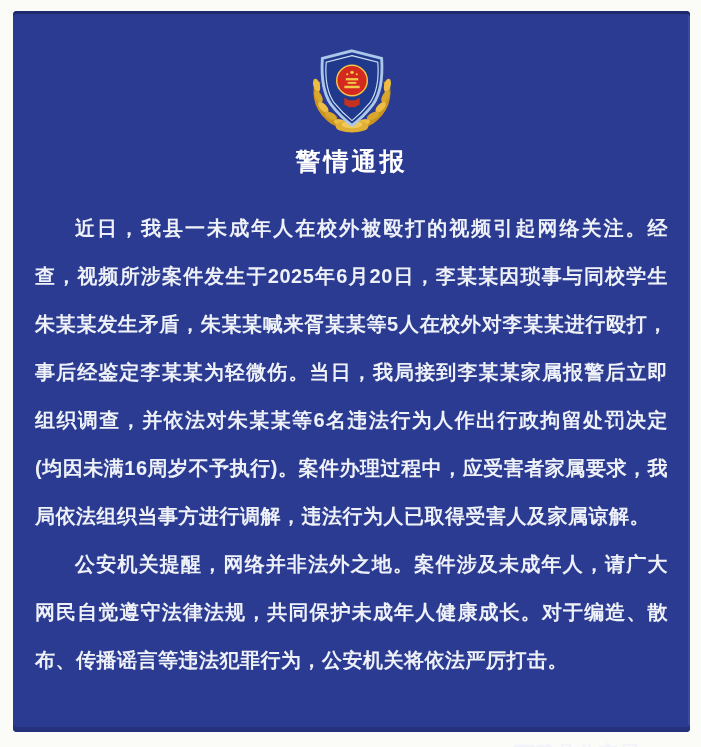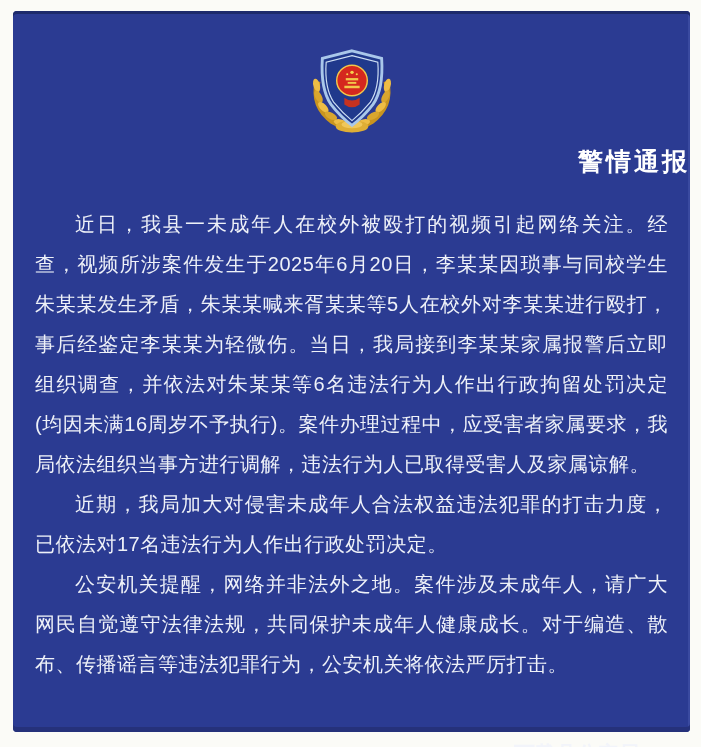--- a/index.html
+++ b/index.html
@@ -18,33 +18,33 @@
     border-radius:4px;
     box-shadow:inset 0 3px 0 #1d2a6b, inset 0 -5px 0 #25317a, inset -2px 0 0 #3a4aa0;
     box-sizing:border-box;
   }
   .emblem-wrap{
     display:flex;
     justify-content:center;
     padding-top:36px;
   }
   .title{
-    text-align:right;
+    text-align:center;
     color:#ffffff;
     font-size:25px;
     font-weight:700;
     letter-spacing:3px;
     margin:10px 0 0 0;
   }
   .bodytext{
     padding:26px 22px 0 22px;
     color:#eef1f8;
     font-size:20px;
-    line-height:40px;
-    font-weight:400;
+    line-height:48px;
+    font-weight:700;
     letter-spacing:0.5px;
     text-align:justify;
   }
   .bodytext p{
     margin:0;
     text-indent:2em;
   }
   .signature-block{
     margin-top:52px;
     padding-right:34px;
@@ -95,21 +95,20 @@
       <rect x="42" y="40.5" width="16" height="2.6" fill="#f2c74a"></rect>
 
       <path d="M42,53 Q50,59 58,53 L58,60 Q50,66 42,60 Z" fill="#c5321f"></path>
     </svg>
   </div>
 
   <h1 class="title">警情通报</h1>
 
   <div class="bodytext">
       <p>近日，我县一未成年人在校外被殴打的视频引起网络关注。经查，视频所涉案件发生于2025年6月20日，李某某因琐事与同校学生朱某某发生矛盾，朱某某喊来胥某某等5人在校外对李某某进行殴打，事后经鉴定李某某为轻微伤。当日，我局接到李某某家属报警后立即组织调查，并依法对朱某某等6名违法行为人作出行政拘留处罚决定(均因未满16周岁不予执行)。案件办理过程中，应受害者家属要求，我局依法组织当事方进行调解，违法行为人已取得受害人及家属谅解。</p>
-      <p>近期，我局加大对侵害未成年人合法权益违法犯罪的打击力度，已依法对17名违法行为人作出行政处罚决定。</p>
       <p>公安机关提醒，网络并非法外之地。案件涉及未成年人，请广大网民自觉遵守法律法规，共同保护未成年人健康成长。对于编造、散布、传播谣言等违法犯罪行为，公安机关将依法严厉打击。</p>
     </div>
 
   <div class="signature-block">
     <p class="sig-line">万载县公安局</p>
     <p class="date-line">2025年7月22日</p>
   </div>
 
 </div>
 

